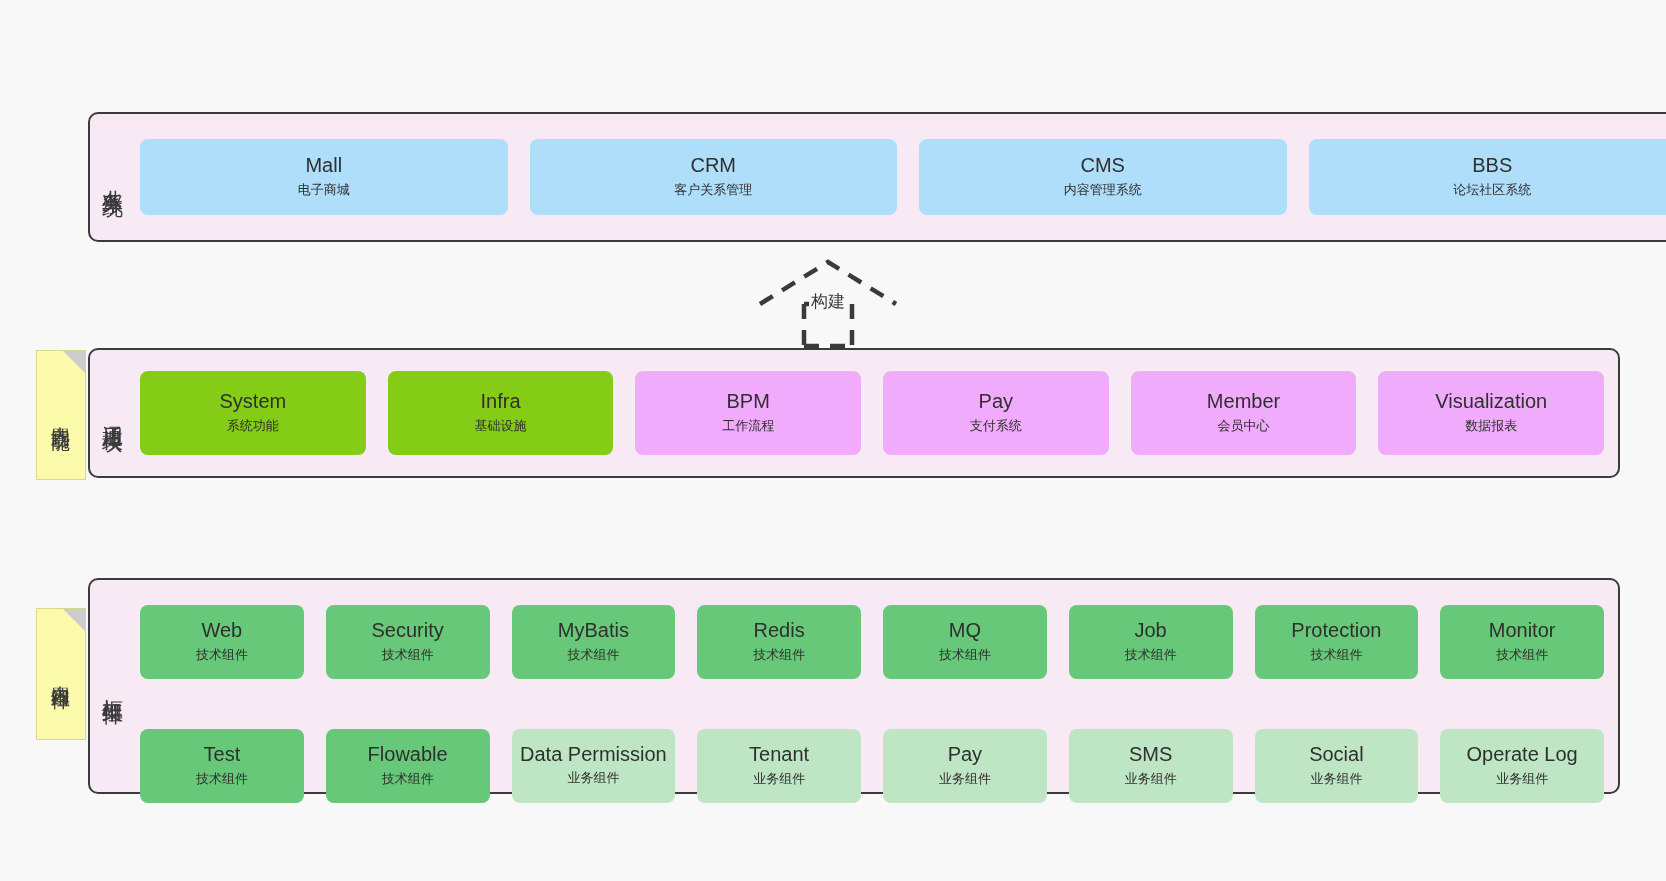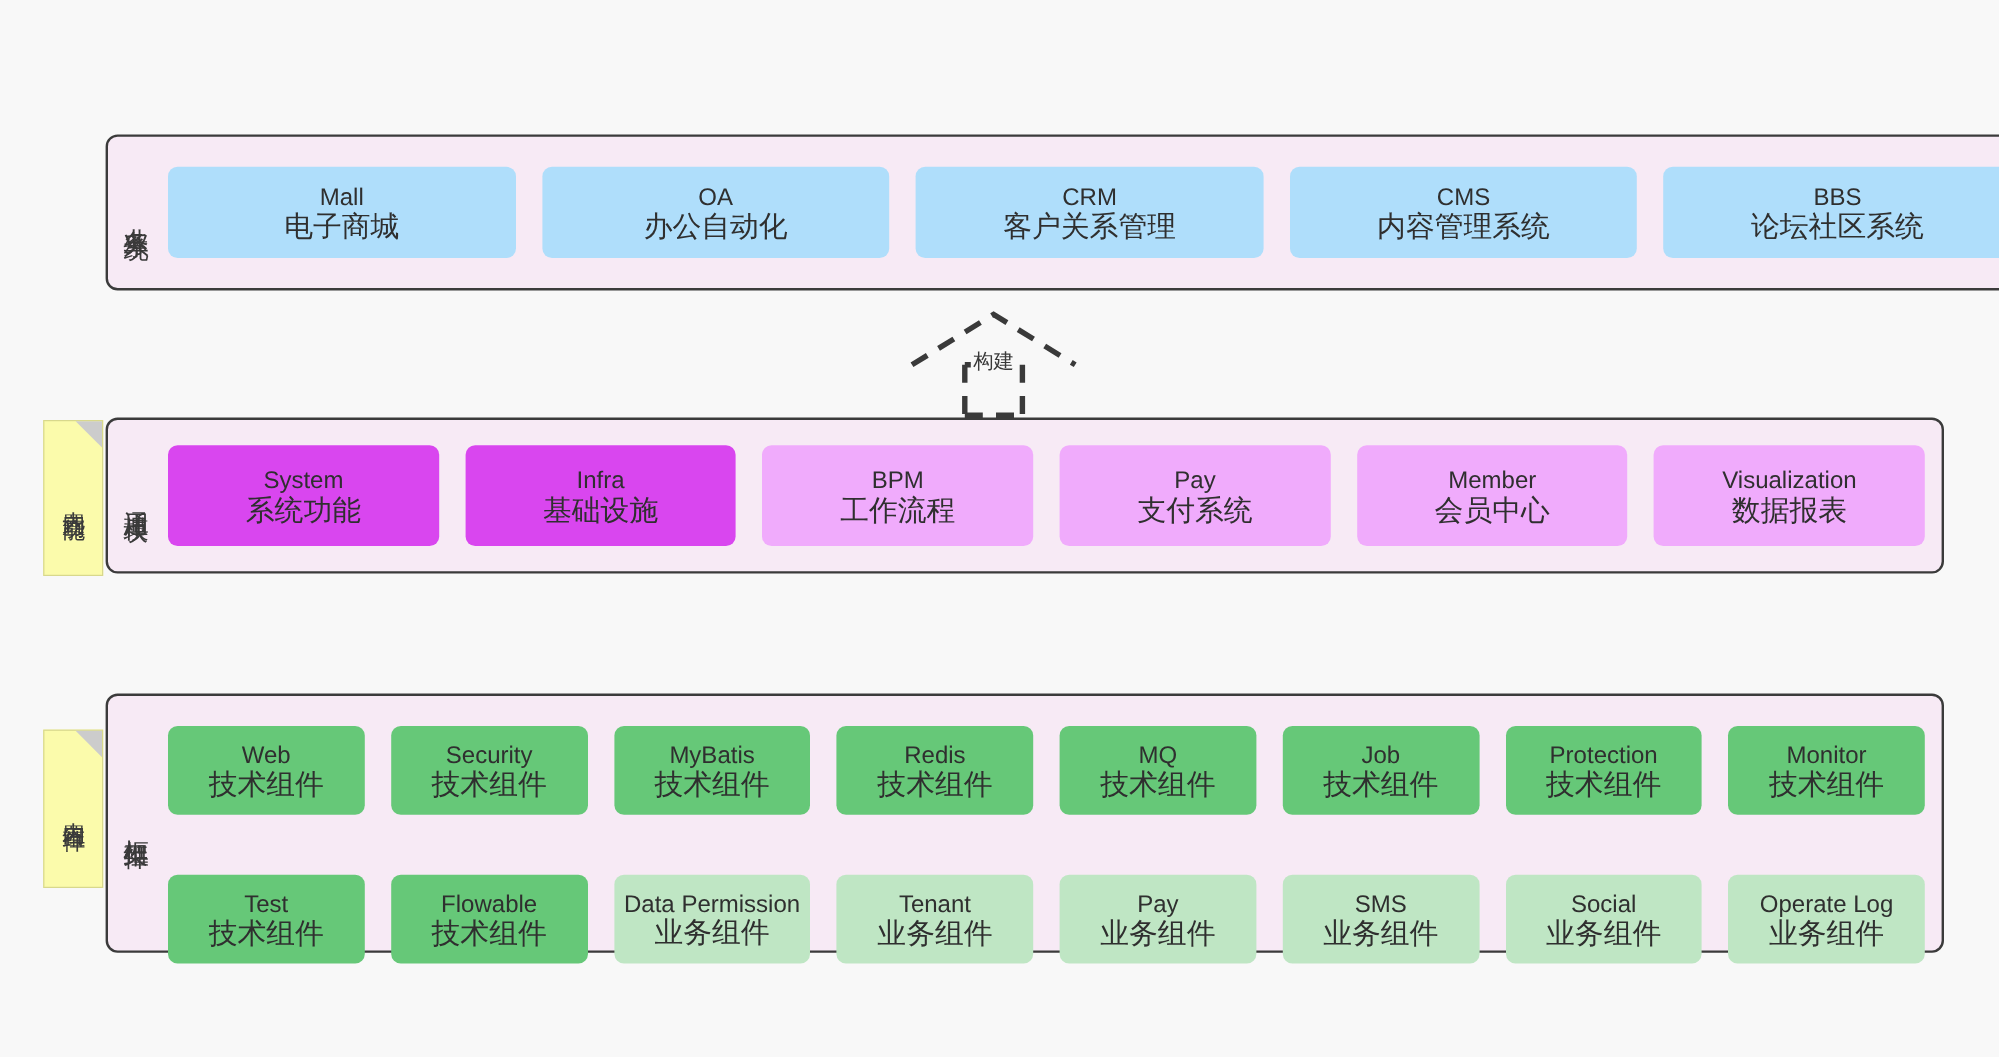--- a/index.html
+++ b/index.html
@@ -60,25 +60,25 @@
     flex-direction:column;
     align-items:center;
     justify-content:center;
     text-align:center;
     color:#2f2f2f;
     box-sizing:border-box;
     padding:6px 4px;
     user-select:none;
   }
   .card .t1{font-size:20px;line-height:25px;}
-  .card .t2{font-size:24px;line-height:24px;}
+  .card .t2{font-size:13px;line-height:24px;}
   .card .t1.wrap{line-height:24px;}
 
   .c-blue{background:#afdefb;}
-  .c-red{background:#d946ef;}
+  .c-red{background:#84cc16;}
   .c-pink{background:#f0abfc;}
   .c-green{background:#66c878;}
   .c-lightgreen{background:#bfe6c4;justify-content:center;}
 
   .h-business{height:76px;}
   .h-common{height:84px;}
   .h-frame{height:74px;margin-top:36px;}
 
   
   .note{
@@ -129,24 +129,20 @@
   <div class="layer" style="left:88px;top:112px;width:1604px;height:130px;">
     <div class="layer-title">业务系统</div>
     <div class="layer-body">
       <div class="row">
 
         <div class="card c-blue h-business">
           <span class="t1">Mall</span>
           <span class="t2">电子商城</span>
         </div>
         <div class="card c-blue h-business">
-          <span class="t1">OA</span>
-          <span class="t2">办公自动化</span>
-        </div>
-        <div class="card c-blue h-business">
           <span class="t1">CRM</span>
           <span class="t2">客户关系管理</span>
         </div>
         <div class="card c-blue h-business">
           <span class="t1">CMS</span>
           <span class="t2">内容管理系统</span>
         </div>
         <div class="card c-blue h-business">
           <span class="t1">BBS</span>
           <span class="t2">论坛社区系统</span>

